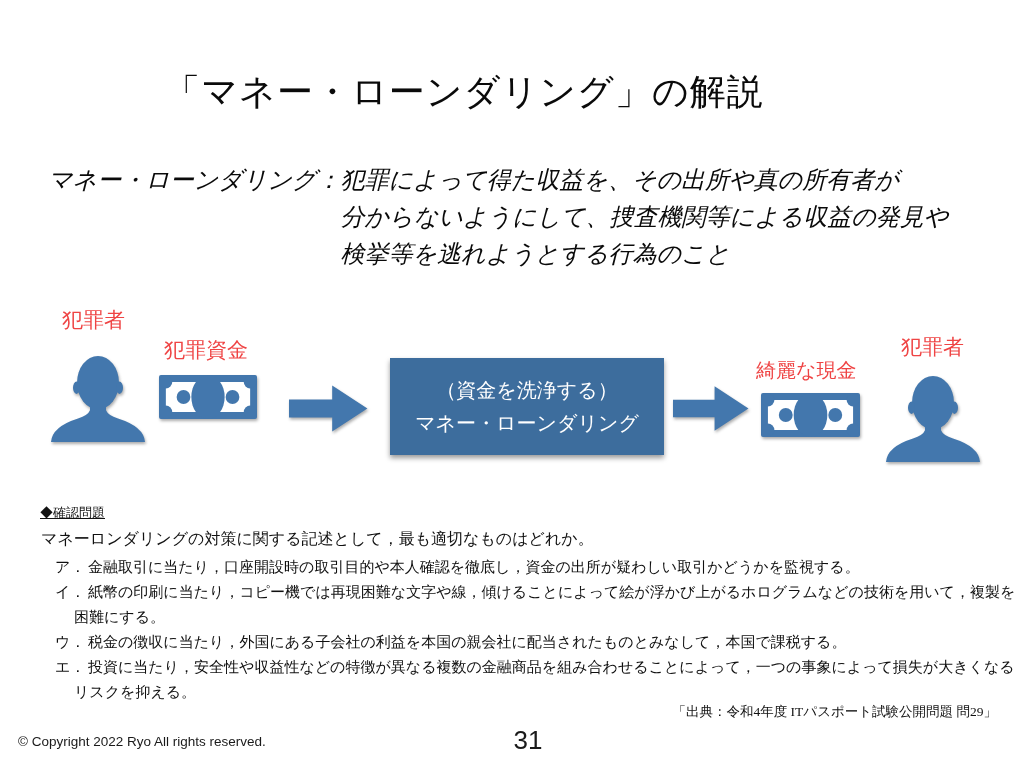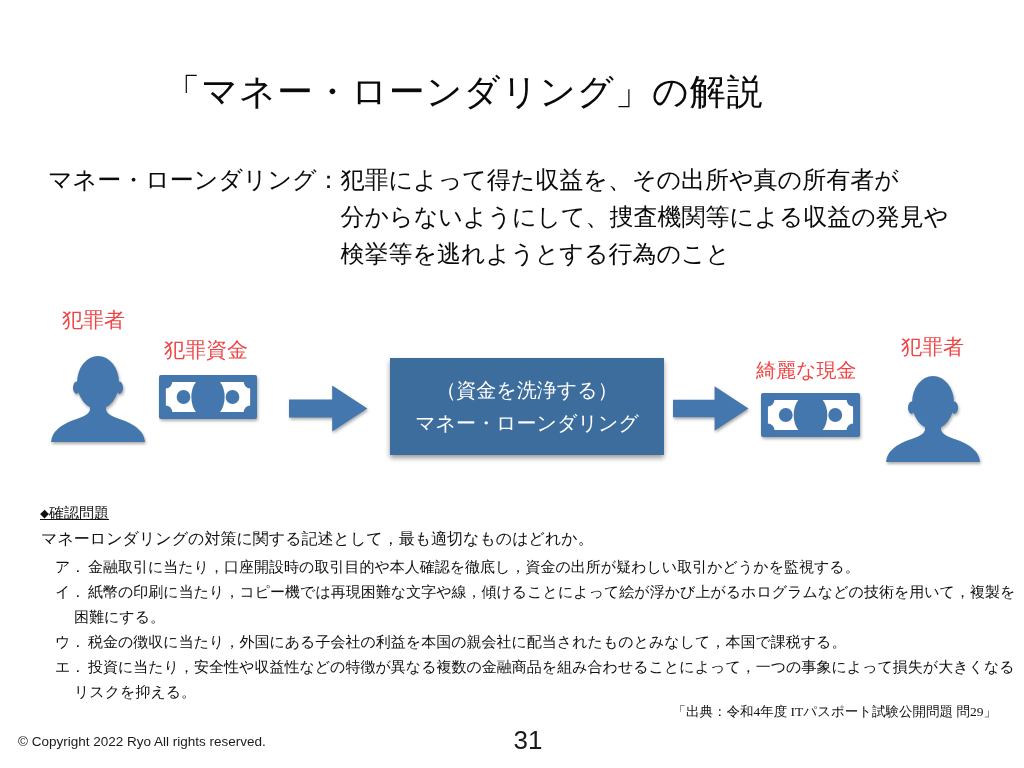--- a/index.html
+++ b/index.html
@@ -25,20 +25,21 @@
   }
 
   
   .definition {
     left: 48px; top: 161px;
     display: flex;
     font-size: 24px;
     line-height: 37px;
     white-space: nowrap;
     color: #0a0a0a;
+    font-style: italic;
   }
   .def-label { flex: 0 0 auto; }
 
   
   .diag-label { font-size: 21px; white-space: nowrap; color: #ef4444; }
   .icon svg { display: block; width: 100%; height: 100%; }
   .icon { filter: drop-shadow(1px 2px 1.5px rgba(70,70,70,0.45)); }
   .blue { fill: var(--shape-blue, #4377ad); }
 
   .launder-box {
@@ -49,22 +50,22 @@
     align-items: center; justify-content: center;
     gap: 6px;
     color: #ffffff;
     font-size: 20px;
     white-space: nowrap;
   }
 
   
   .quiz-header {
     left: 40px; top: 504px;
-    font-family: Liberation Mono, monospace;
-    font-size: 15px;
+    font-family: Liberation Sans, sans-serif;
+    font-size: 13px;
     text-decoration: underline;
     white-space: nowrap;
   }
   .quiz-question {
     left: 41px; top: 529px;
     font-family: "Liberation Serif", serif;
     font-size: 16px;
     white-space: nowrap;
   }
   .quiz-options {

